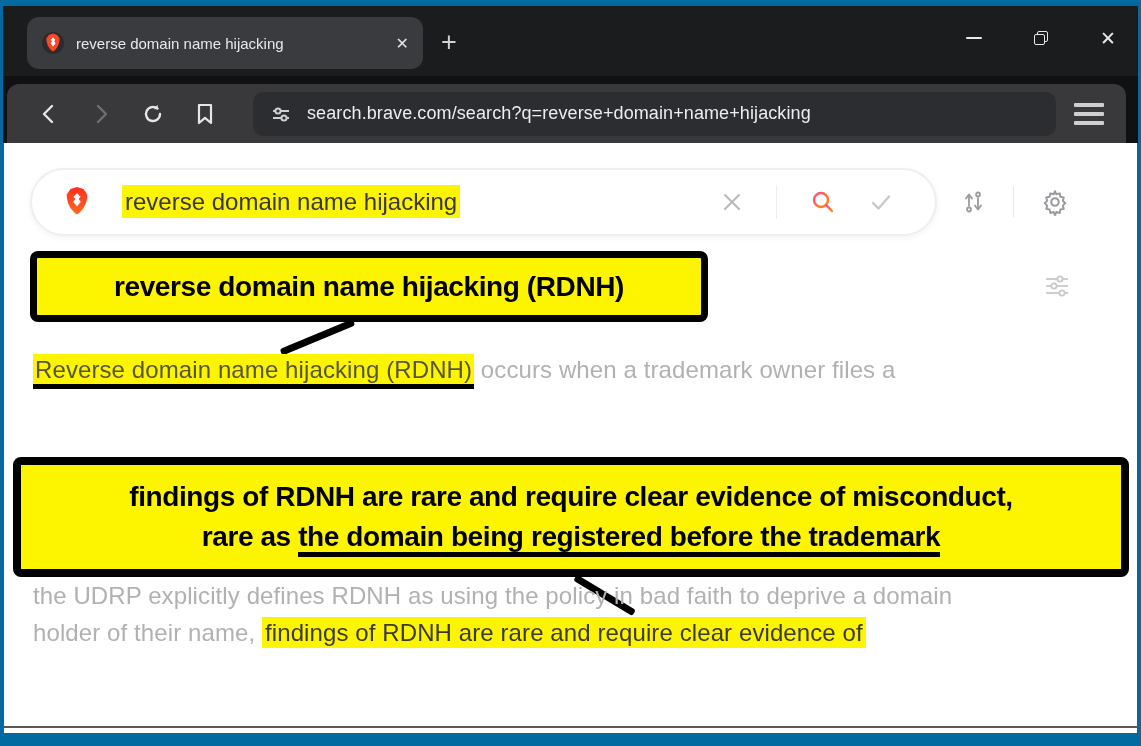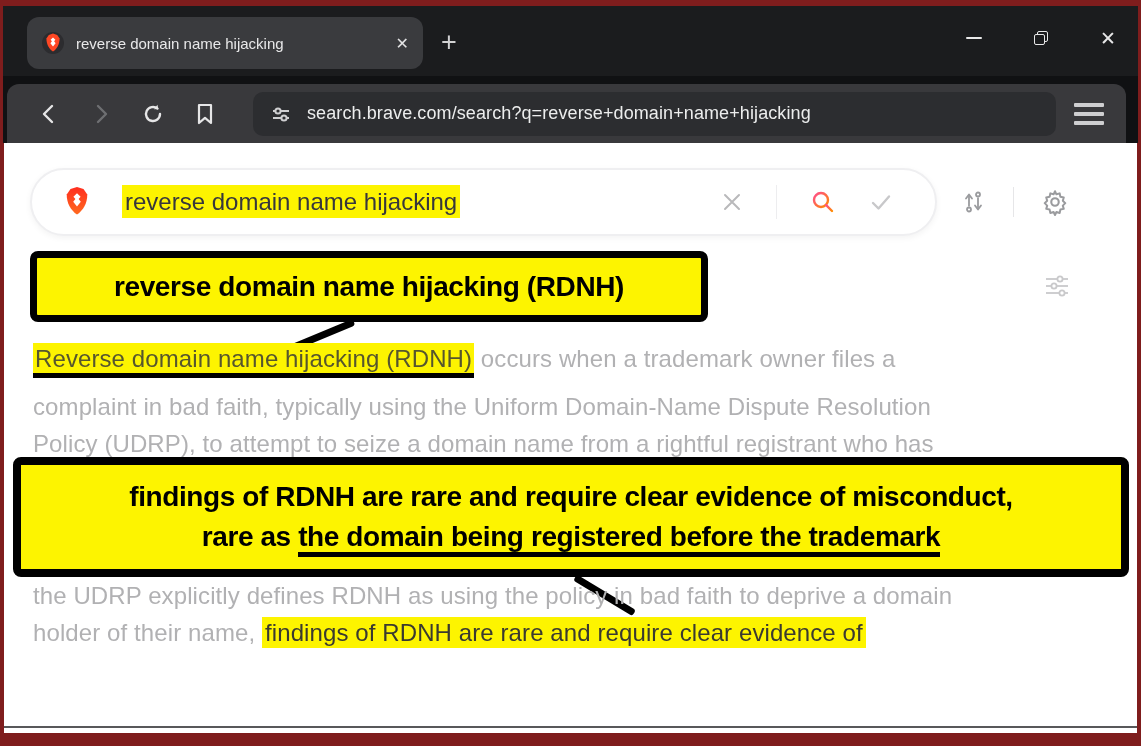--- a/index.html
+++ b/index.html
@@ -1,18 +1,18 @@
 <!DOCTYPE html>
 <html><head>
 <meta charset="utf-8">
 <style>
   * { margin:0; padding:0; box-sizing:border-box; }
   html,body { background:#555; }
   #frame {
-    position:relative; width:1141px; height:746px; background:#7f1d1d;
+    position:relative; width:1141px; height:746px; background:#0369a1;
     font-family:"Liberation Sans", sans-serif; overflow:hidden;
   }
   
   .titlebar { position:absolute; left:3px; top:6px; width:1135px; height:70px; background:#1b1c1e; }
   .tab {
     position:absolute; left:24px; top:11px; width:396px; height:52px;
     background:#3a3b3e; border-radius:12px; display:flex; align-items:center; padding:0 14px;
   }
   .favicon { width:24px; height:24px; flex:0 0 auto; }
   .tab-title { margin-left:11px; font-size:15px; color:#e8e8e9; white-space:nowrap; overflow:hidden; flex:1; }
@@ -61,21 +61,21 @@
     font-weight:800; color:#000; letter-spacing:-0.4px; text-align:center;
   }
   .callout1 { left:26px; top:108px; width:678px; height:71px; font-size:28px; }
   .callout2 { left:9px; top:314px; width:1116px; height:120px; border-width:8px; font-size:28px; line-height:40px; }
   .ul-black { border-bottom:5px solid #000; padding-bottom:0px;text-align:center; }
   .pline { position:absolute; height:7px; background:#000; border-radius:3px; transform-origin:0 50%; }
   .pl1 { left:277px; top:206px; width:79px; transform:rotate(-22.6deg); }
   .pl2 { left:571px; top:431px; width:69px; transform:rotate(31.1deg); }
   
   .bodyline { position:absolute; left:29px; font-size:24px; line-height:32px; color:#b1b1b3; white-space:nowrap; letter-spacing:0.1px; }
-  .l1 { top:200px; } .l2 { top:248px; } .l3 { top:285px; }
+  .l1 { top:211px; } .l2 { top:248px; } .l3 { top:285px; }
   .l4 { top:437px; } .l5 { top:474px; } .l6 { top:510px; } .l7 { top:547px; }
   .hl-link { background:#fdf400; color:#56562e; padding:2px 2px 1px 2px; border-bottom:5px solid #000; }
   .hl-body { background:#fdf400; color:#3a3a30; padding:2px 3px; }
   svg { display:block; }
 </style>
 </head>
 <body>
 
 <div id="frame">
 
@@ -199,22 +199,20 @@
       <line x1="4" y1="22" x2="26" y2="22" stroke="#c9c9cb" stroke-width="1.8"></line>
         <circle cx="20" cy="22" r="2.6" fill="#fff" stroke="#c9c9cb" stroke-width="1.8"></circle>
     </svg>
 
     <div class="callout callout1">
       <span>reverse domain name hijacking (RDNH)</span>
     </div>
     <div class="pline pl1"></div>
 
     <div class="bodyline l1"><span class="hl-link">Reverse domain name hijacking (RDNH)</span><span> occurs when a trademark owner files a</span></div>
-    <div class="bodyline l2">complaint in bad faith, typically using the Uniform Domain-Name Dispute Resolution</div>
-    <div class="bodyline l3">Policy (UDRP), to attempt to seize a domain name from a rightful registrant who has</div>
 
     <div class="callout callout2">
       <span>findings of RDNH are rare and require clear evidence of misconduct,</span>
       <span><span>rare as </span><span class="ul-black">the domain being registered before the trademark</span></span>
     </div>
     <div class="pline pl2"></div>
 
     <div class="bodyline l5"><span>holder of their name, </span><span class="hl-body">findings of RDNH are rare and require clear evidence of</span></div>
     <div class="bodyline l4">the UDRP explicitly defines RDNH as using the policy in bad faith to deprive a domain</div>
 

